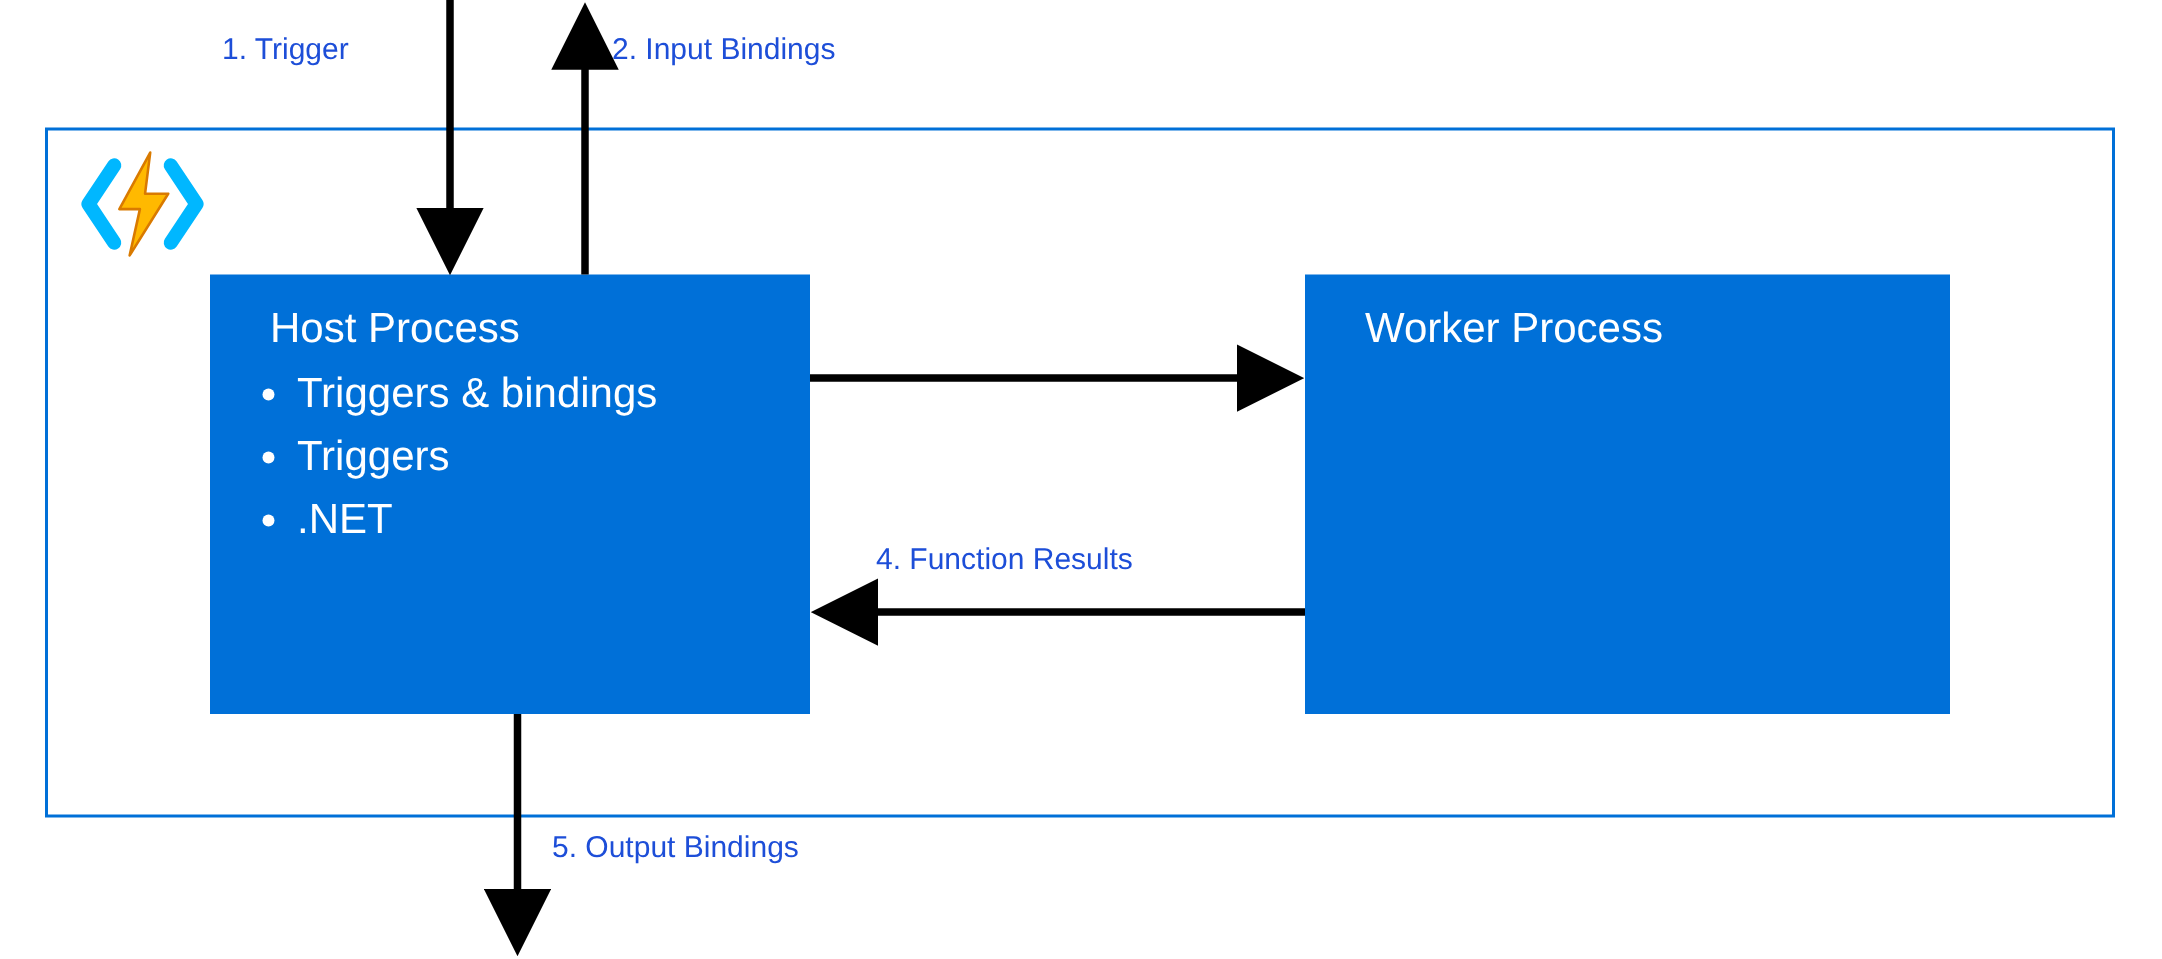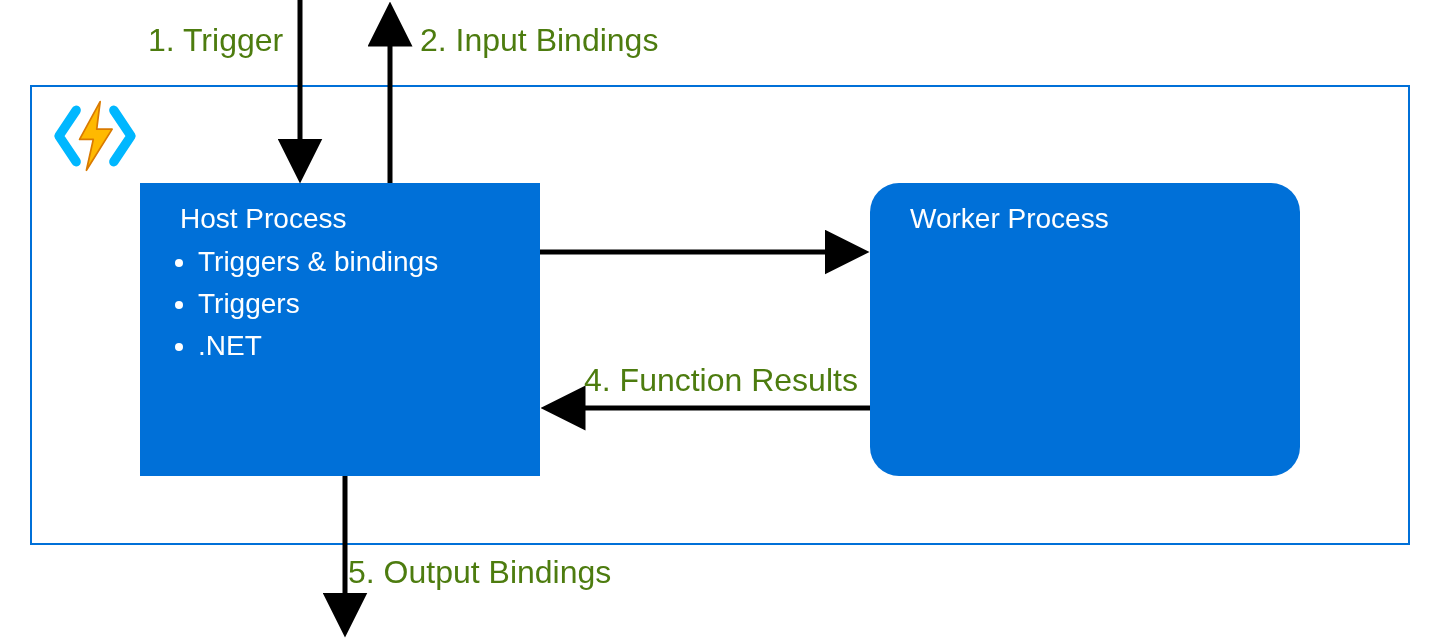--- a/index.html
+++ b/index.html
@@ -37,22 +37,22 @@
   }
   .proc-list {
     list-style: disc;
     margin: 0;
     padding-left: 34px;
     font-size: 28px;
     line-height: 1.5;
   }
   .label {
     position: absolute;
-    font-size: 32px;
-    color: #4d7c0f;
+    font-size: 20px;
+    color: #1d4ed8;
     white-space: nowrap;
   }
   svg.arrows {
     position: absolute;
     left: 0;
     top: 0;
     width: 1441px;
     height: 639px;
     pointer-events: none;
   }
@@ -80,28 +80,28 @@
 
   <div class="proc-box" style="left:140px; top:183px; width:400px; height:293px;">
     <div class="proc-title">Host Process</div>
     <ul class="proc-list">
       <li>Triggers &amp; bindings</li>
       <li>Triggers</li>
       <li>.NET</li>
     </ul>
   </div>
 
-  <div class="proc-box" style="left:870px; top:183px; width:430px; height:293px;border-radius:29px;">
+  <div class="proc-box" style="left:870px; top:183px; width:430px; height:293px;">
     <div class="proc-title">Worker Process</div>
   </div>
 
   <div class="label" style="left:148px; top:22px;">1. Trigger</div>
-  <div class="label" style="left:408px; top:22px;margin-left:12px;">2. Input Bindings</div>
+  <div class="label" style="left:408px; top:22px;">2. Input Bindings</div>
   <div class="label" style="left:584px; top:362px;">4. Function Results</div>
-  <div class="label" style="left:348px; top:554px;">5. Output Bindings</div>
+  <div class="label" style="left:368px; top:554px;">5. Output Bindings</div>
 
   <svg class="arrows">
     <defs>
       <marker id="ah" viewBox="0 0 12 12" refX="10" refY="6" markerWidth="9" markerHeight="9" orient="auto">
         <path d="M0,0 L12,6 L0,12 z" fill="#000"></path>
       </marker>
     </defs>
 
     <line x1="300" y1="0" x2="300" y2="176" stroke="#000" stroke-width="5" marker-end="url(#ah)"></line>
 

